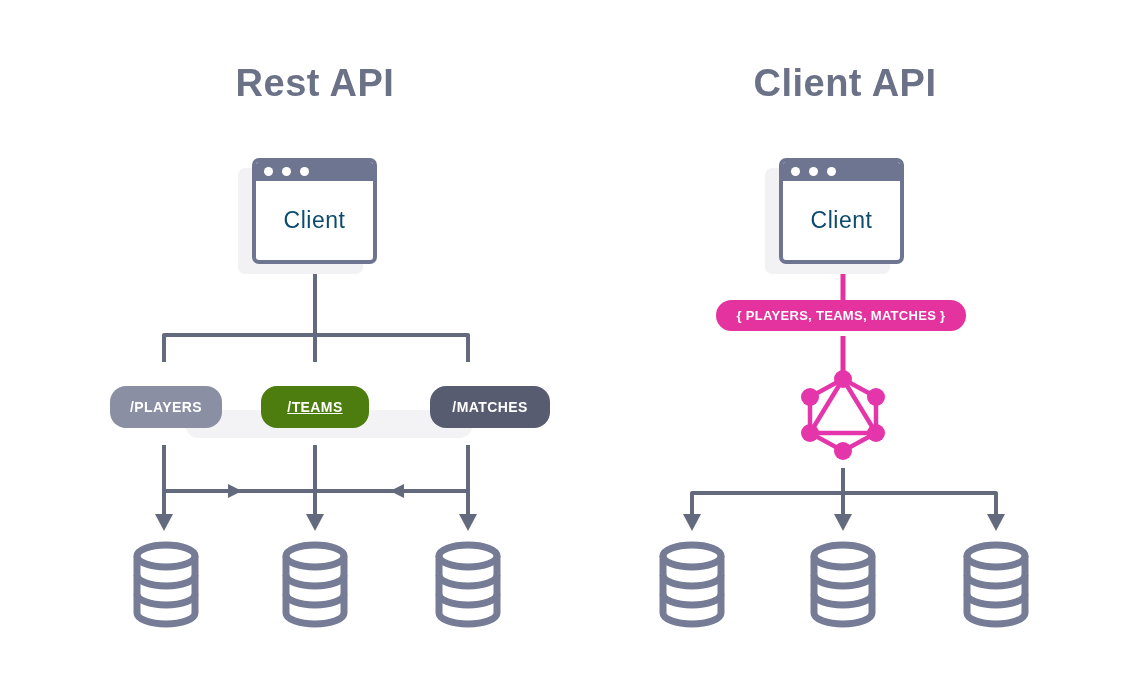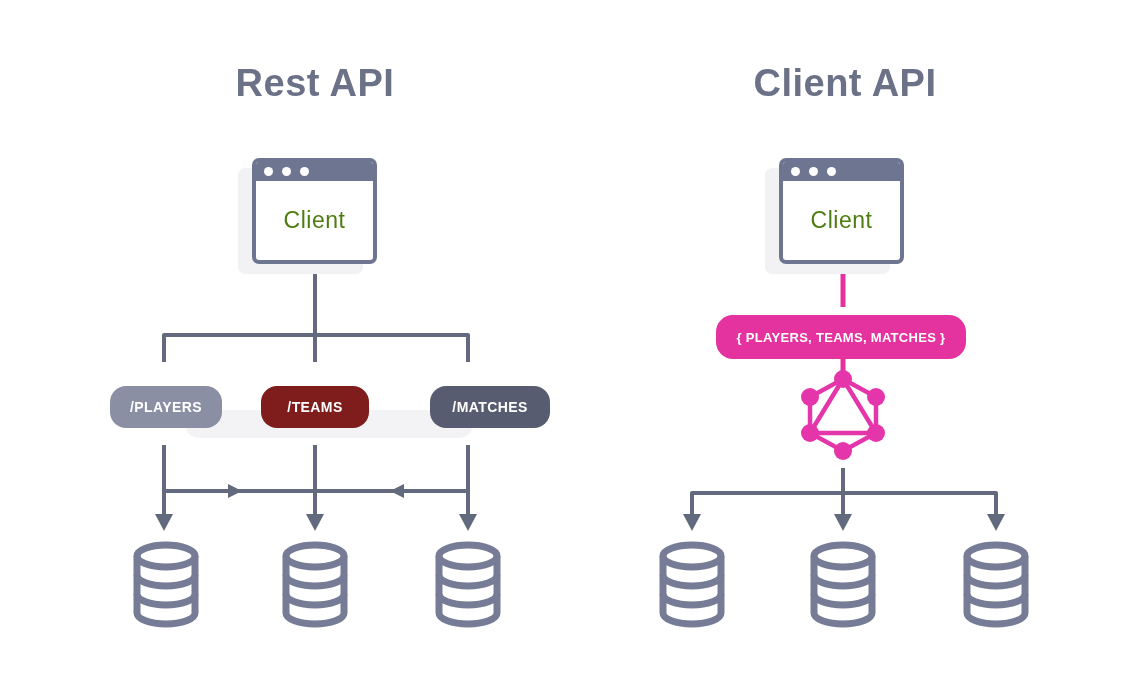--- a/index.html
+++ b/index.html
@@ -37,44 +37,44 @@
   .client-window.right { left:779px; top:158px; }
   .win-bar {
     height:19px; background:#6e7590;
     display:flex; align-items:center;
     gap:9px; padding-left:8px;
   }
   .dot { width:9px; height:9px; border-radius:50%; background:#ffffff; }
   .win-body {
     height:79px;
     display:flex; align-items:center; justify-content:center;
-    font-size:23px; color:#4d7c0f; letter-spacing:0.5px;
+    font-size:23px; color:#0c4a6e; letter-spacing:0.5px;
   }
 
   .pill-shadow {
     position:absolute;
     left:185px; top:410px; width:288px; height:28px;
     background:#f3f3f6; border-radius:14px;
     z-index:1;
   }
   .pill {
     position:absolute; top:386px; height:42px;
     border-radius:16px;
     display:flex; align-items:center; justify-content:center;
     color:#ffffff; font-size:14px; font-weight:bold;
     letter-spacing:0.4px;
     z-index:2;
   }
   .pill.players { left:110px; width:112px; background:#8a8fa4; }
-  .pill.teams   { left:261px; width:108px; background:#7f1d1d; }
+  .pill.teams   { left:261px; width:108px; background:#4d7c0f;text-decoration:underline; }
   .pill.matches { left:430px; width:120px; background:#575c70; }
 
   .query-pill {
     position:absolute;
-    left:716px; top:315px; width:250px; height:44px;
+    left:716px; top:300px; width:250px; height:31px;
     border-radius:17px;
     background:#e4329f;
     display:flex; align-items:center; justify-content:center;
     color:#ffffff; font-size:13px; font-weight:bold;
     letter-spacing:0.3px;
     z-index:2;
   }
 </style>
 </head>
 <body>

